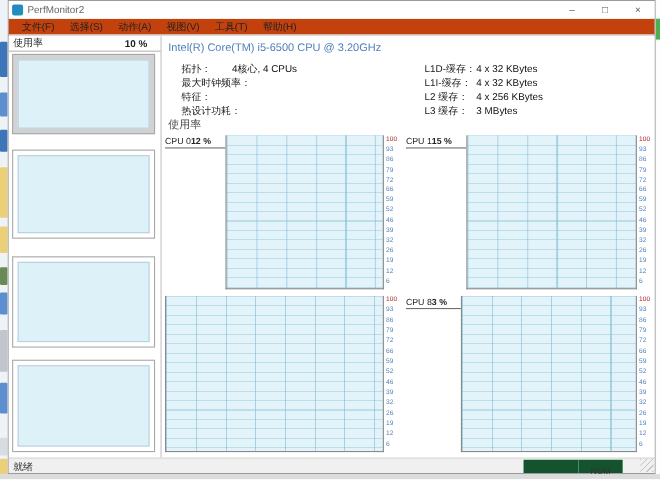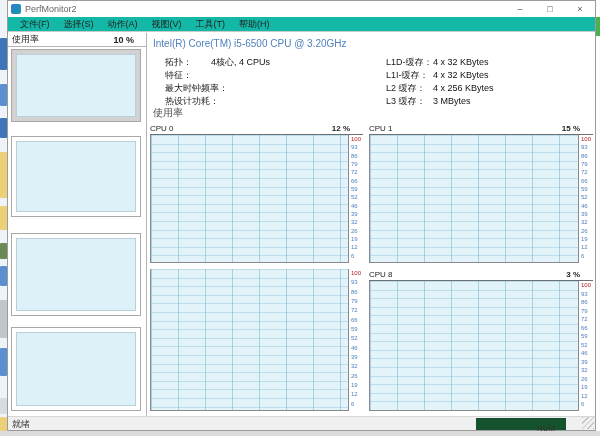--- a/index.html
+++ b/index.html
@@ -19,21 +19,21 @@
             background:#ffffff; border:1px solid #9b9b9b; }
 
   .titlebar { position:relative; height:16px; display:flex; align-items:center; padding-left:3px; background:#ffffff; }
   .app-icon { width:10px; height:10px; border-radius:2px; margin-right:4px;
               background:linear-gradient(135deg,#2d7dd2 0%,#1b9aaa 100%); flex:0 0 auto; }
   .title-text { font-size:9px; color:#666; }
   .win-controls { position:absolute; right:0; top:0; height:16px; display:flex; }
   .win-btn { width:30px; height:16px; display:flex; align-items:center; justify-content:center;
              font-size:9px; color:#555; cursor:default; }
 
-  .menubar { height:15px; border-bottom:1px solid #c9c9c9; display:flex; align-items:center; padding-left:5px; background:#14b8a6; }
+  .menubar { height:15px; border-bottom:1px solid #c9c9c9; display:flex; align-items:center; padding-left:5px; background:#c2410c; }
   .menu-item { font-size:9px; color:#222; padding:0 7px; white-space:nowrap; }
 
   .content { position:absolute; top:32px; bottom:14px; left:0; right:0; display:flex; }
 
   .sidebar { width:139px; border-right:1px solid #b5b5b5; position:relative; background:#fff; }
   .sidebar-header { height:14px; border-bottom:1px solid #b5b5b5; display:flex;
                     justify-content:space-between; align-items:center; padding:0 12px 0 4px; font-size:9px; color:#222; }
   .sidebar-header .pct { font-weight:bold; }
   .thumbs { position:absolute; top:14px; left:0; right:0; bottom:0; }
   .thumb { position:absolute; left:3px; width:130px; border:1px solid #a8a8a8; background:#ffffff; padding:4px; }
@@ -44,21 +44,21 @@
   .cpu-title { position:absolute; left:6px; top:5px; font-size:10px; color:#4f81bd; white-space:nowrap; }
   .specs { position:absolute; left:6px; top:23px; right:2px; display:flex; font-size:9px;margin-left:12px; }
   .spec-col.left { width:221px; }
   .spec-col.right { flex:1; }
   .spec-row { height:13px; line-height:13px; white-space:nowrap; }
   .spec-label { display:inline-block; width:46px; color:#222; }
   .spec-col.right .spec-label { width:47px; }
   .spec-value { color:#111; }
   .usage-title { position:absolute; left:6px; top:73px; font-size:10px; color:#4a4a4a; }
 
-  .chart { position:absolute; display:flex; flex-direction:column; }
+  .chart { position:absolute; display:flex; flex-direction:row; }
   .chart-header { height:12px; display:flex; justify-content:space-between; align-items:flex-end;
                   border-bottom:1px solid #6e6e6e; font-size:8px; color:#222; padding-bottom:1px; }
   .chart-pct { margin-right:13px; font-weight:bold; }
   .chart-body { flex:1; display:flex; }
   .plot { flex:1; border:1px solid #8a8a8a; border-top:none; background-color:#e2f3fa;
           background-image:
             repeating-linear-gradient(to right, rgba(130,185,212,.6) 0 1px, transparent 1px 27px),
             repeating-linear-gradient(to bottom, rgba(150,200,222,.5) 0 1px, transparent 1px 8.6px); }
   .ticks { width:14px; display:flex; flex-direction:column; justify-content:space-between;
            padding:1px 0 4px 2px; font-size:6px; line-height:6px; color:#4f81bd; }
@@ -143,24 +143,24 @@
 
       <div class="main">
         <div class="cpu-title">Intel(R) Core(TM) i5-6500 CPU @ 3.20GHz</div>
 
         <div class="specs">
           <div class="spec-col left">
             <div class="spec-row">
               <span class="spec-label">拓扑：</span><span class="spec-value">4核心, 4 CPUs</span>
             </div>
             <div class="spec-row">
+              <span class="spec-label">最大时钟频率：</span><span class="spec-value"></span>
+            </div>
+            <div class="spec-row">
               <span class="spec-label">特征：</span><span class="spec-value"></span>
-            </div>
-            <div class="spec-row">
-              <span class="spec-label">最大时钟频率：</span><span class="spec-value"></span>
             </div>
             <div class="spec-row">
               <span class="spec-label">热设计功耗：</span><span class="spec-value"></span>
             </div>
           </div>
           <div class="spec-col right">
             <div class="spec-row">
               <span class="spec-label">L1D-缓存：</span><span class="spec-value">4 x 32 KBytes</span>
             </div>
             <div class="spec-row">

